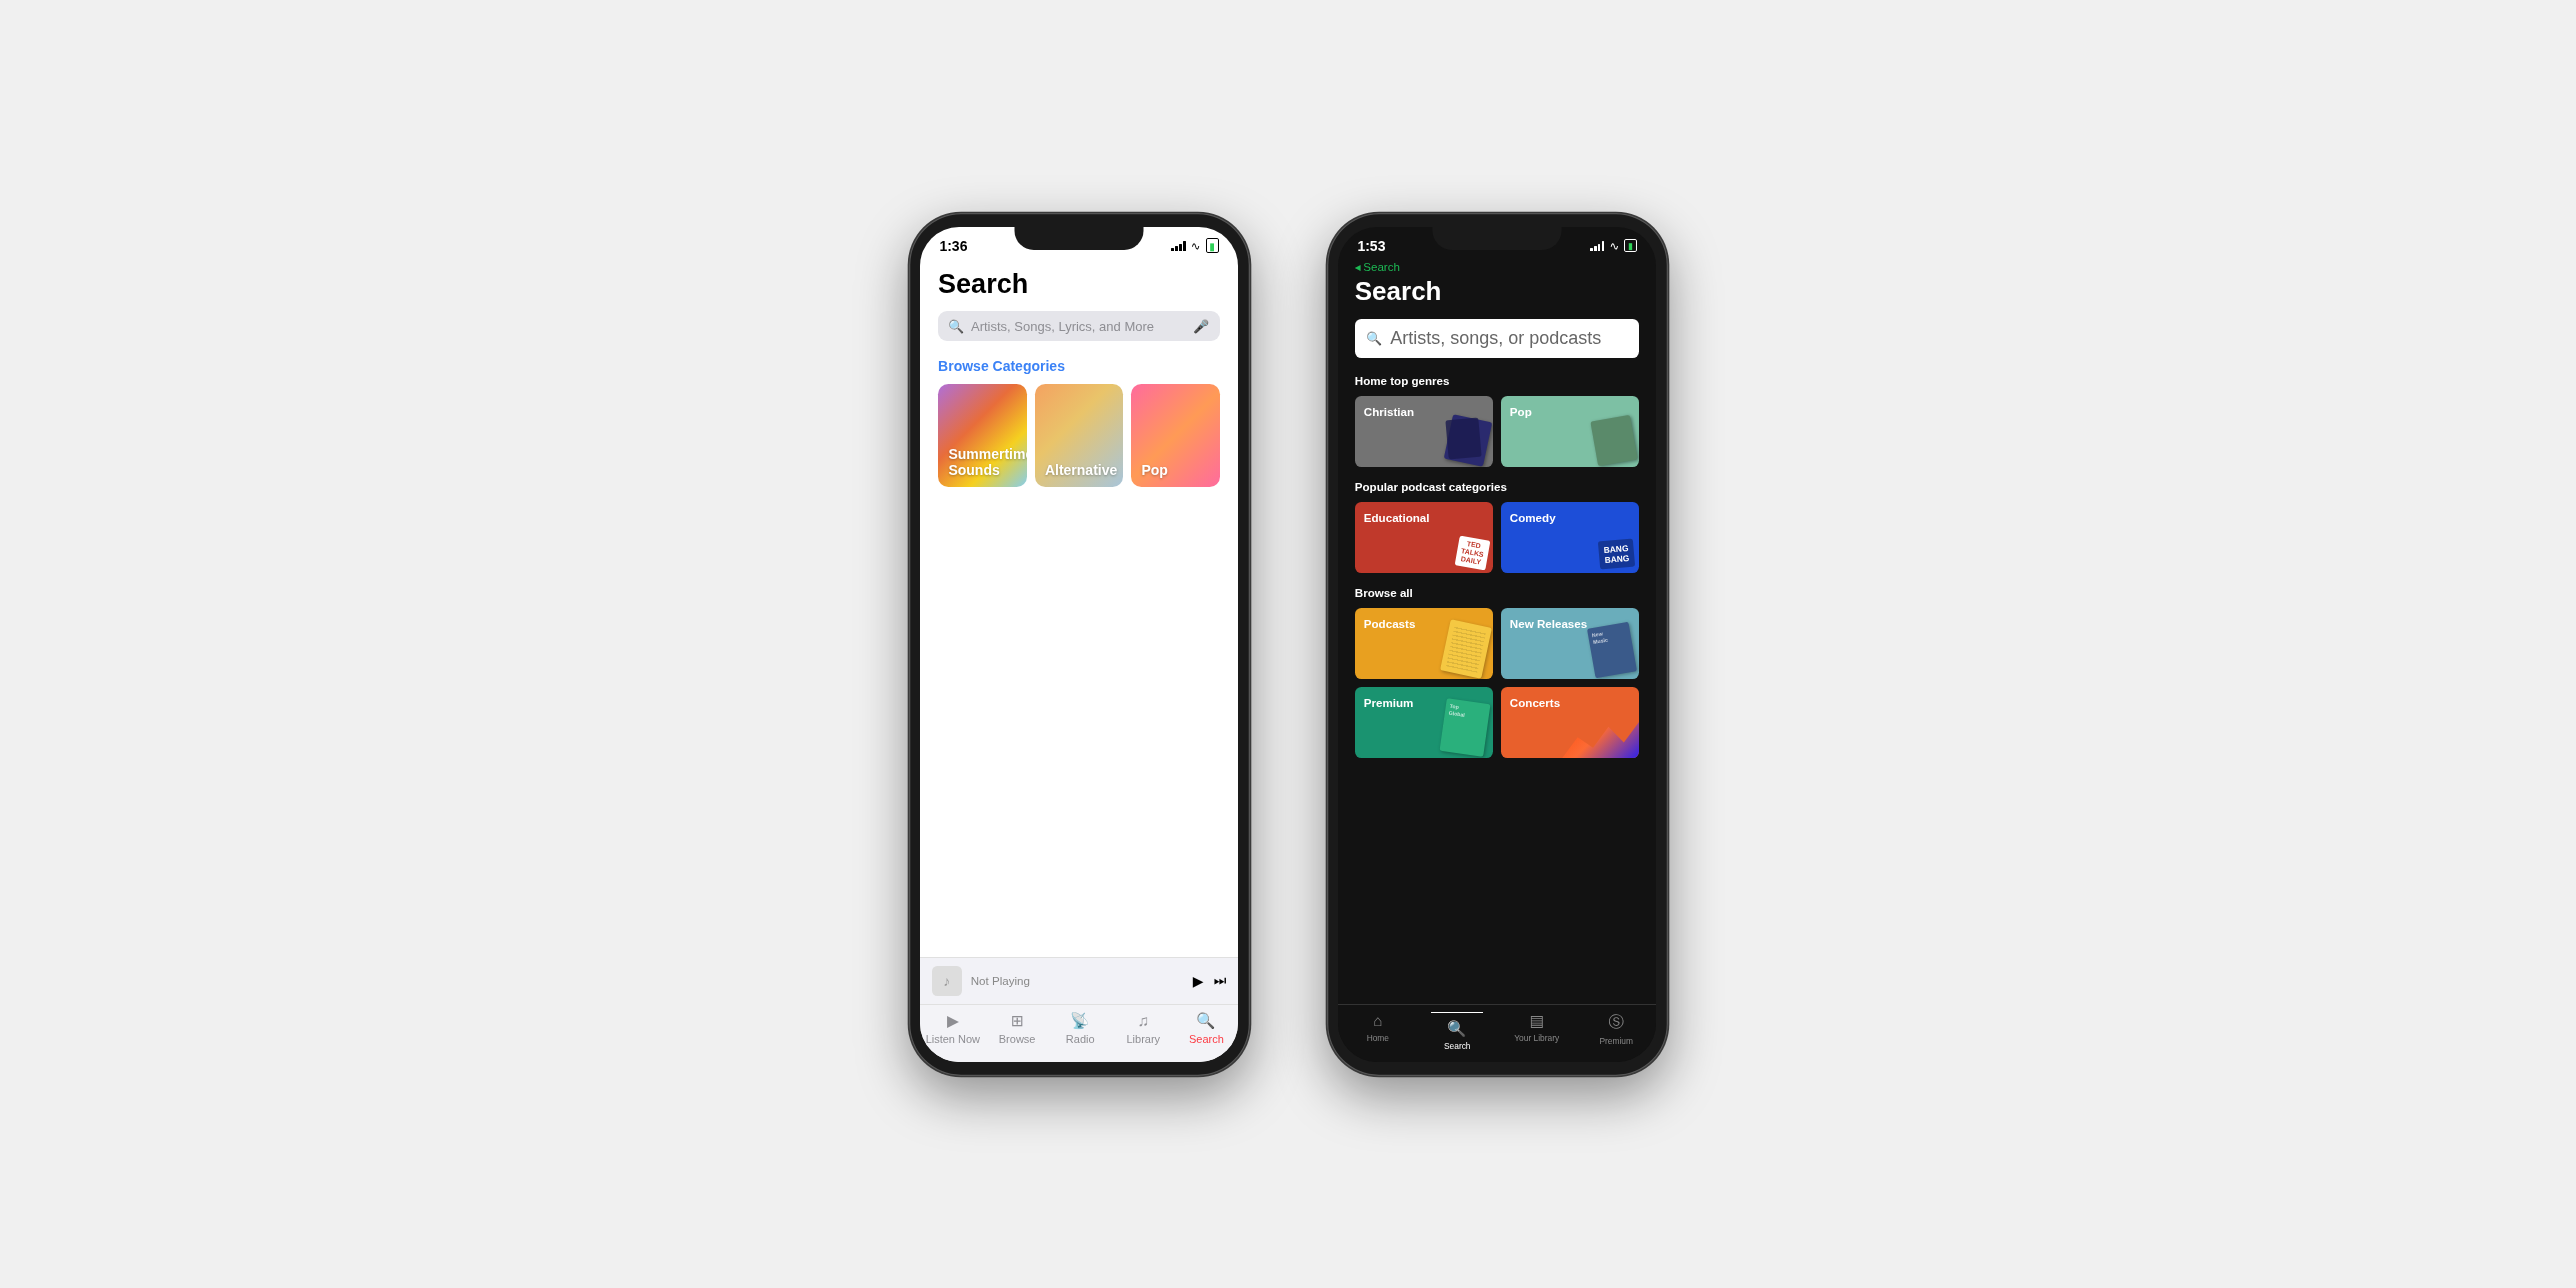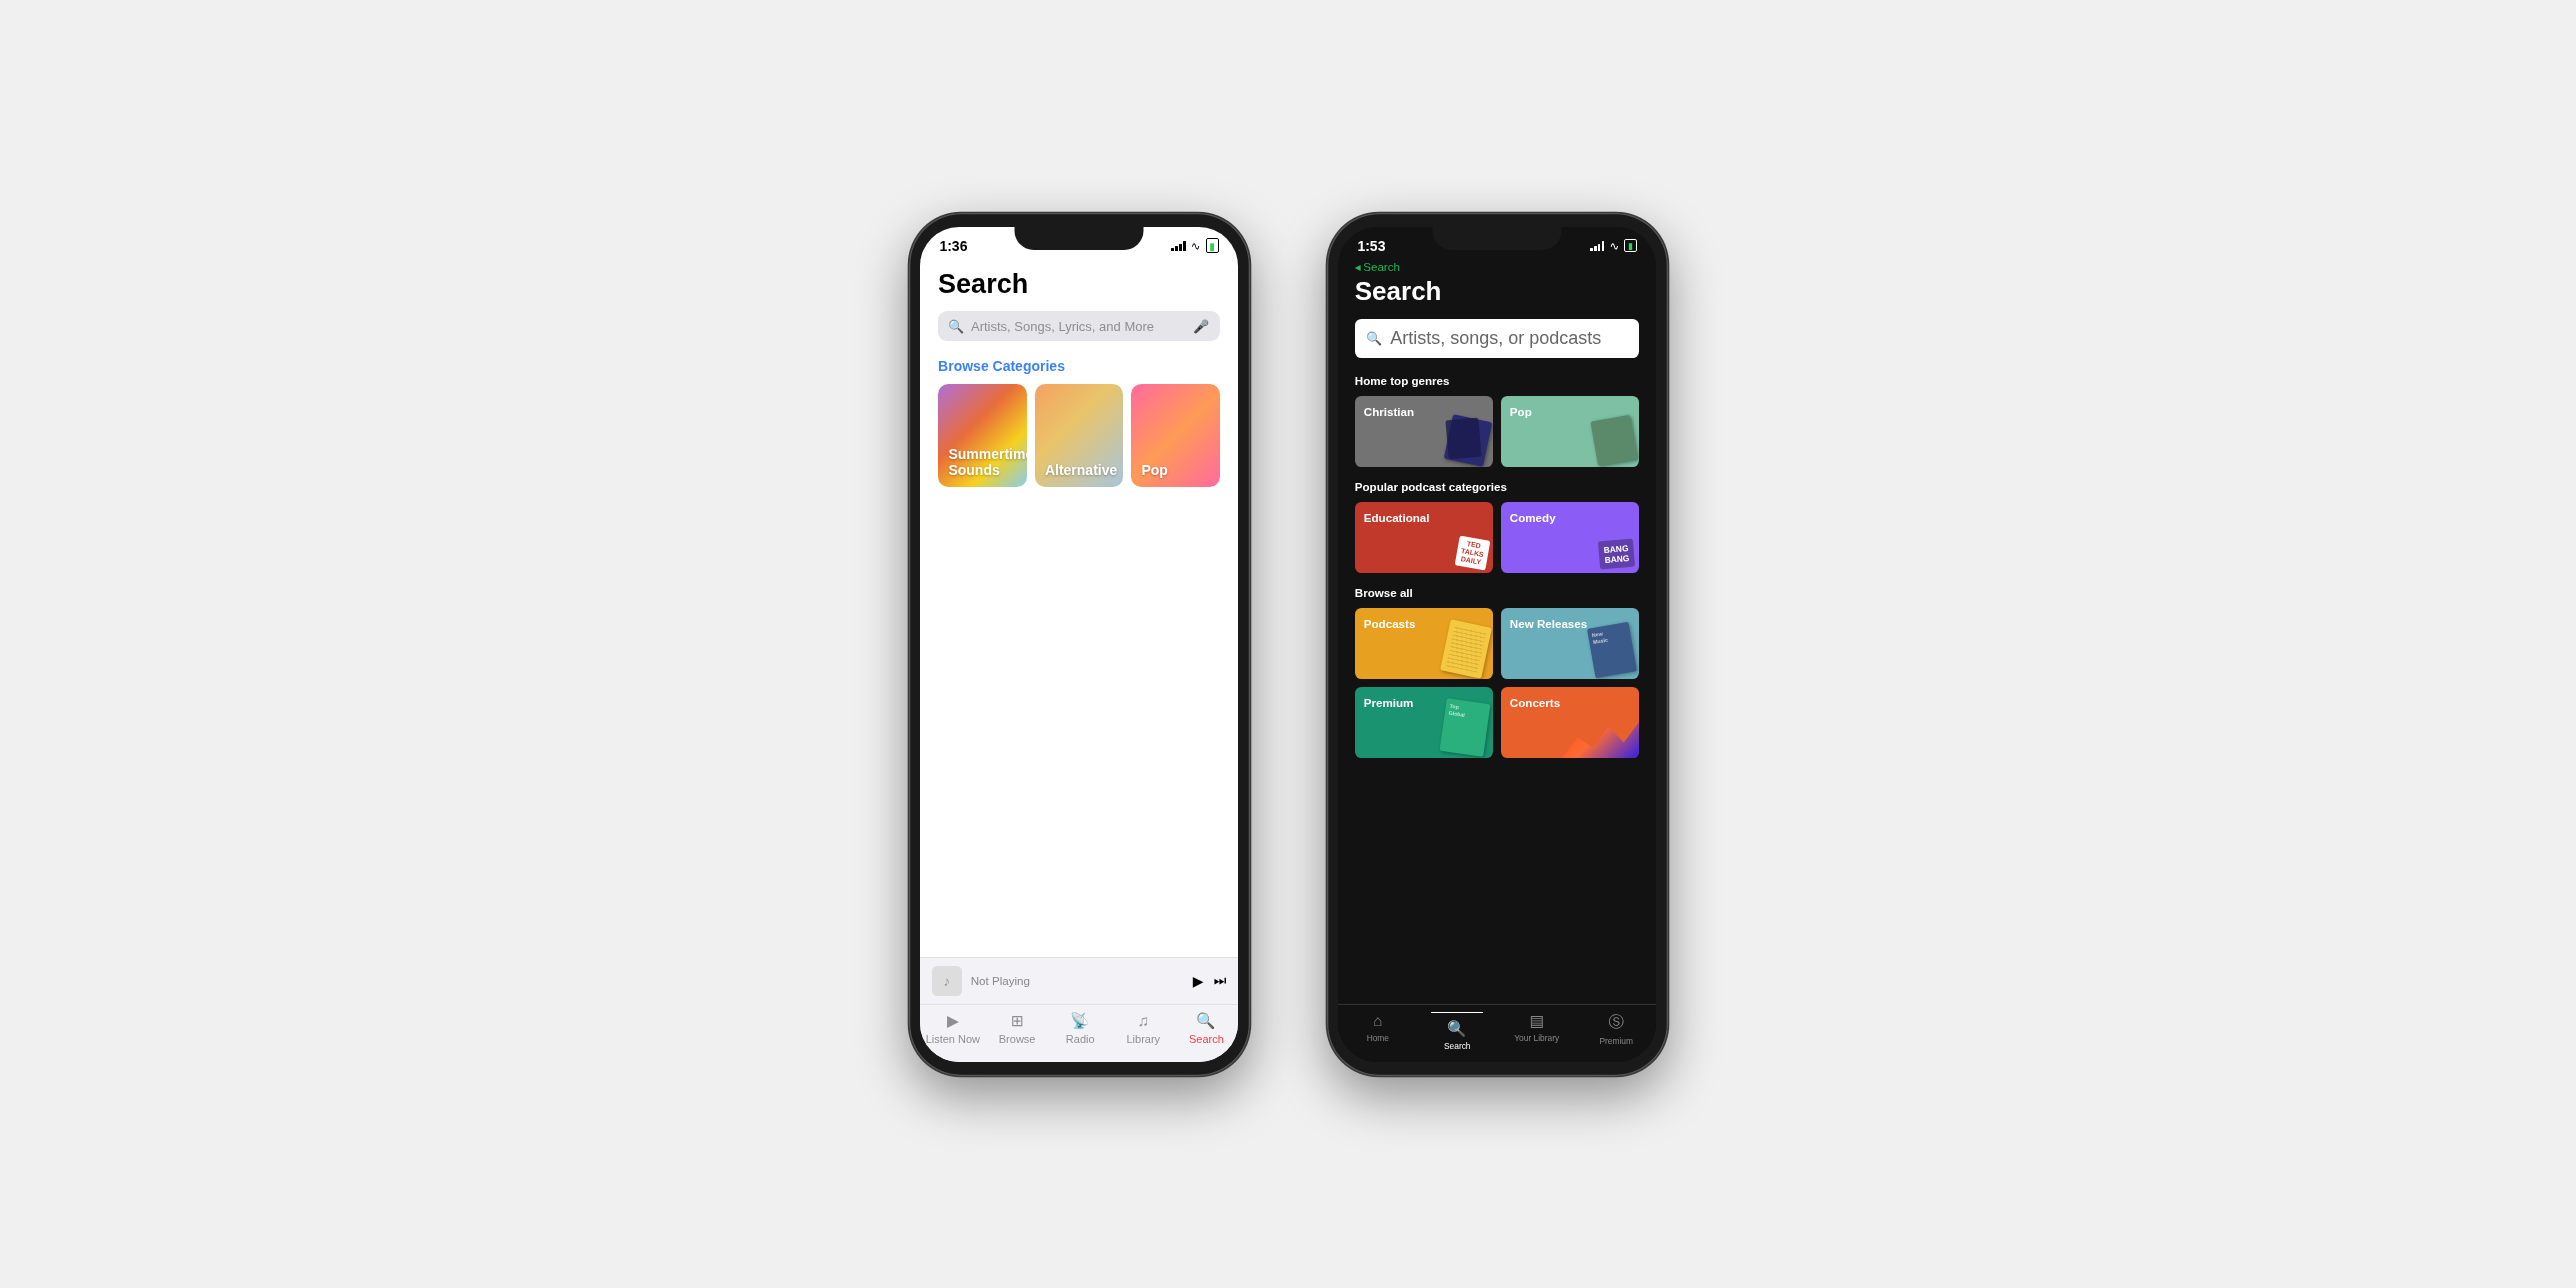--- a/index.html
+++ b/index.html
@@ -355,21 +355,21 @@
       font-size: 11.6px;
       font-weight: 700;
       z-index: 2;
       line-height: 1.3;
     }
 
     
     .sp-christian { background: #737373; }
     .sp-pop { background: #7dc0a4; }
     .sp-educational { background: #c0392b; }
-    .sp-comedy { background: #8b5cf6; }
+    .sp-comedy { background: #1d4ed8; }
     .sp-podcasts { background: #e8a020; }
     .sp-newreleases { background: #6aadbb; }
     .sp-charts { background: #1a9370; }
     .sp-concerts { background: #e8602c; }
 
     
     .sp-ted-badge {
       position: absolute;
       right: 5.2px;
       bottom: 5.2px;

